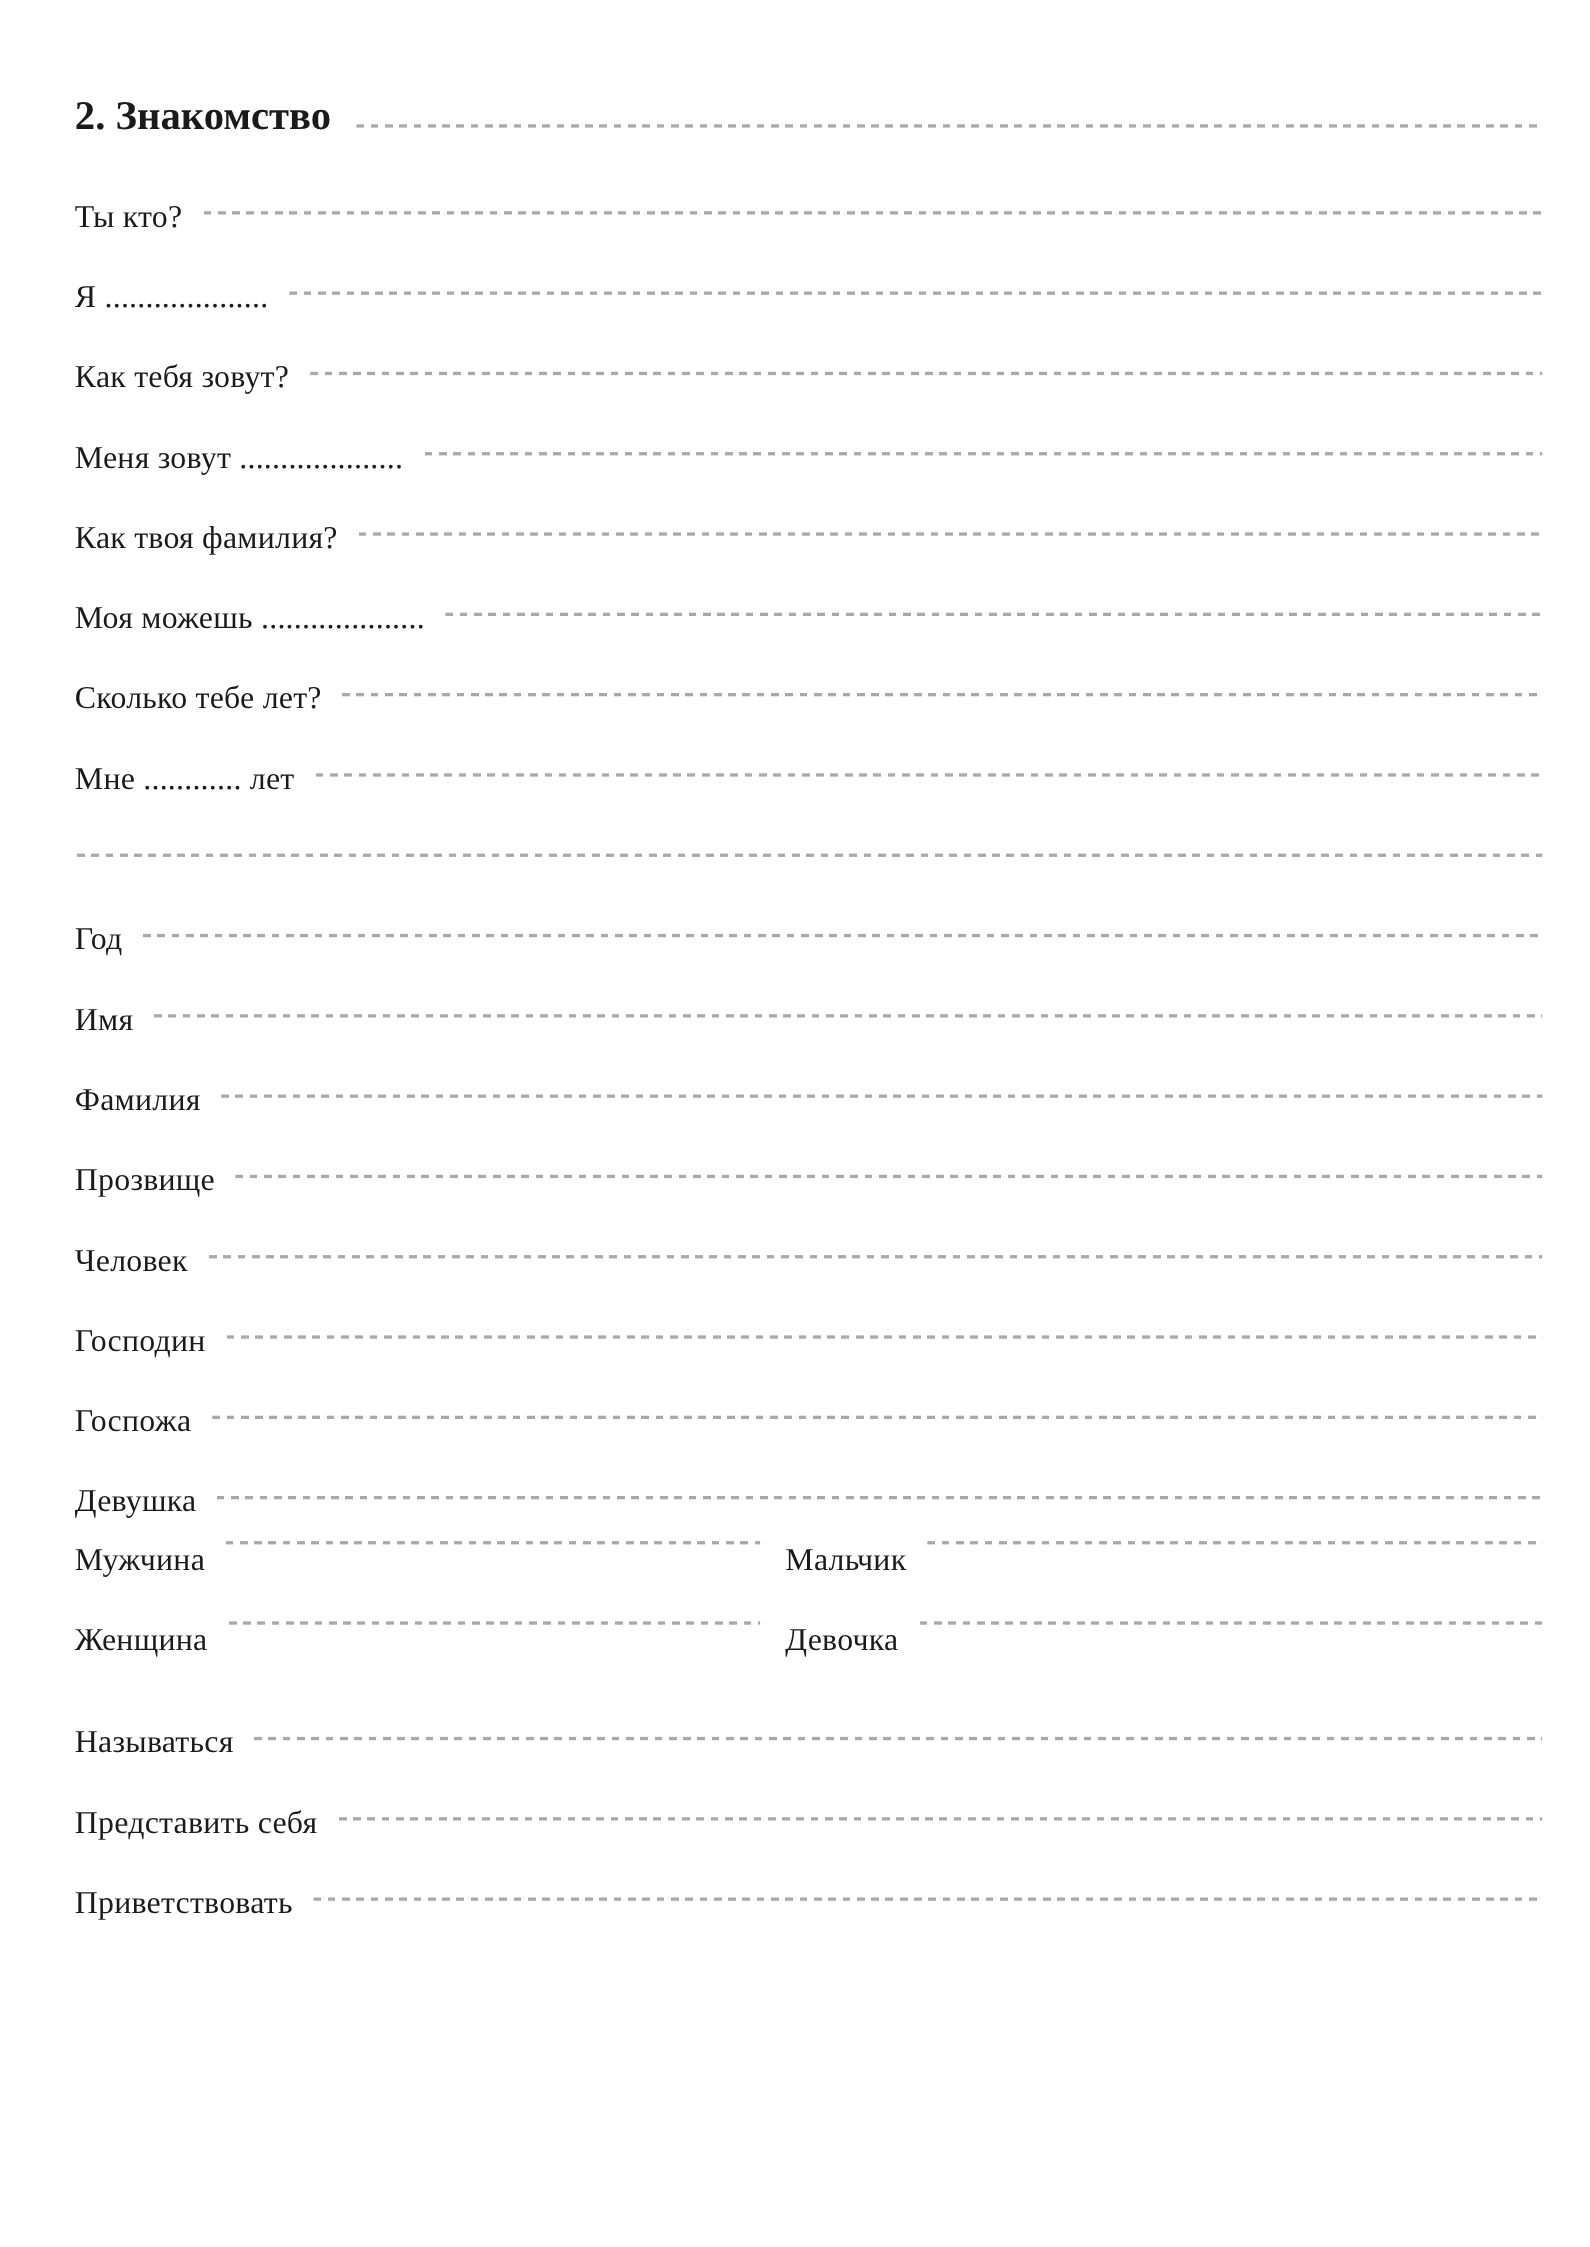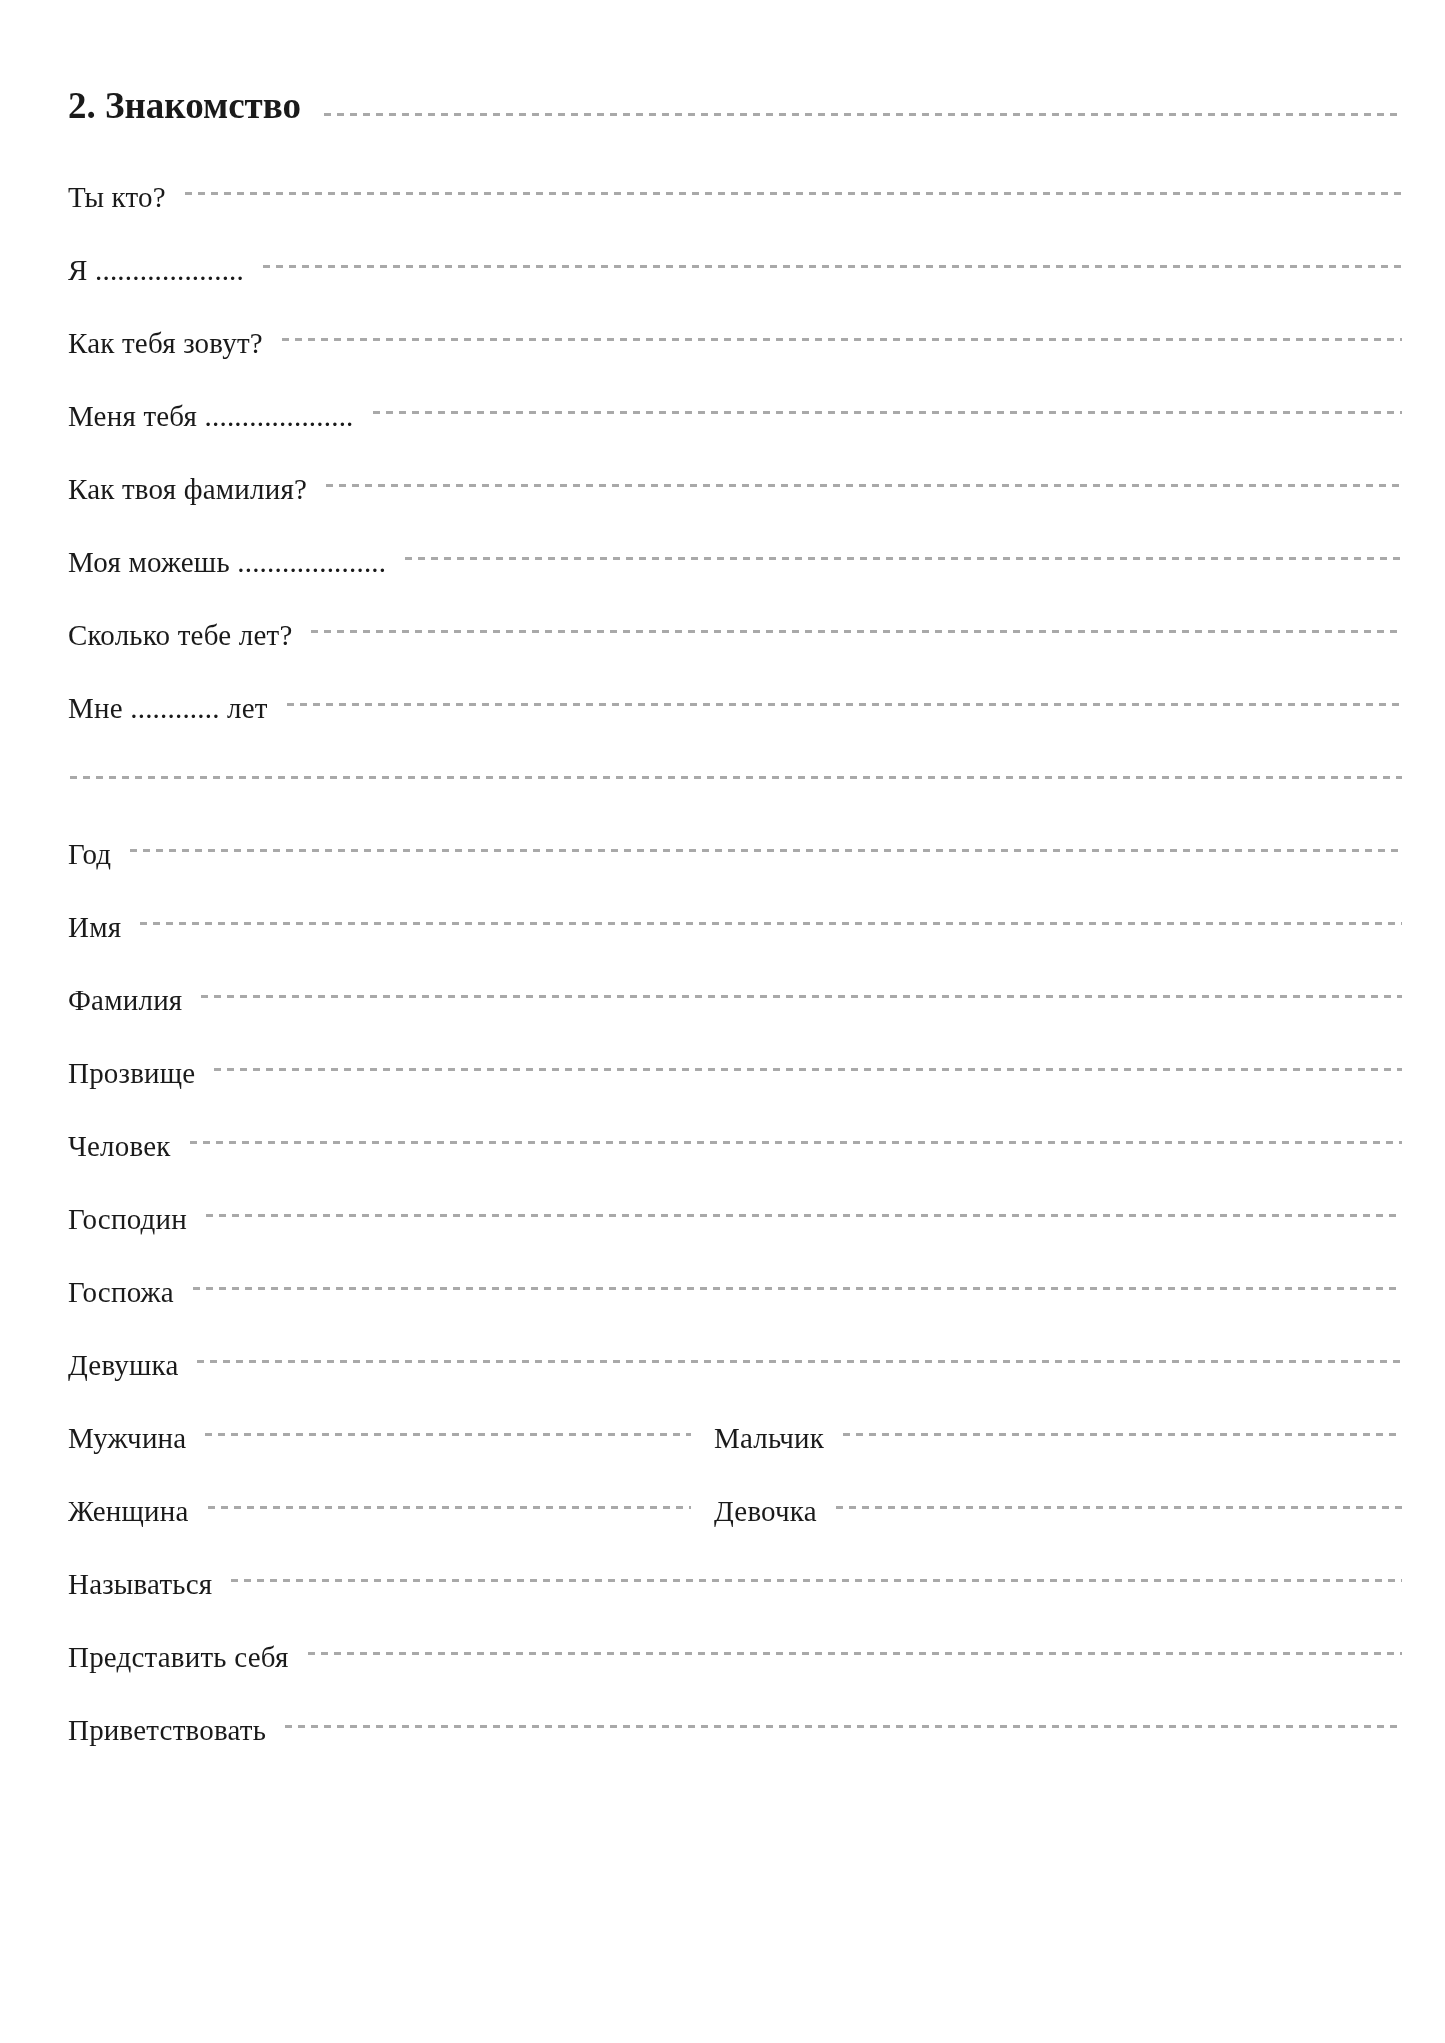--- a/index.html
+++ b/index.html
@@ -56,21 +56,21 @@
   .row .label {
     font-size: 29px;
     line-height: 34px;
     white-space: pre;
     letter-spacing: 0.2px;
   }
   .separator-row .fill-line { margin-left: 2px; }
   .double-row { align-items: stretch; }
   .double-row .col {
     display: flex;
-    align-items: center;
+    align-items: flex-start;
   }
   .col-left { width: 46.7%; flex: 0 0 46.7%; }
   .col-right { flex: 1 1 auto; padding-left: 23px; }
 </style>
 </head>
 <body>
 
 <div class="page">
   <div class="title-row">
     <h1 class="page-title">2. Знакомство</h1>
@@ -83,21 +83,21 @@
       </div>
       <div class="row">
         <span class="label">Я ....................</span>
         <span class="fill-line"></span>
       </div>
       <div class="row">
         <span class="label">Как тебя зовут?</span>
         <span class="fill-line"></span>
       </div>
       <div class="row">
-        <span class="label">Меня тебя ....................</span>
+        <span class="label">Меня зовут ....................</span>
         <span class="fill-line"></span>
       </div>
       <div class="row">
         <span class="label">Как твоя фамилия?</span>
         <span class="fill-line"></span>
       </div>
       <div class="row">
         <span class="label">Моя можешь ....................</span>
         <span class="fill-line"></span>
       </div>

